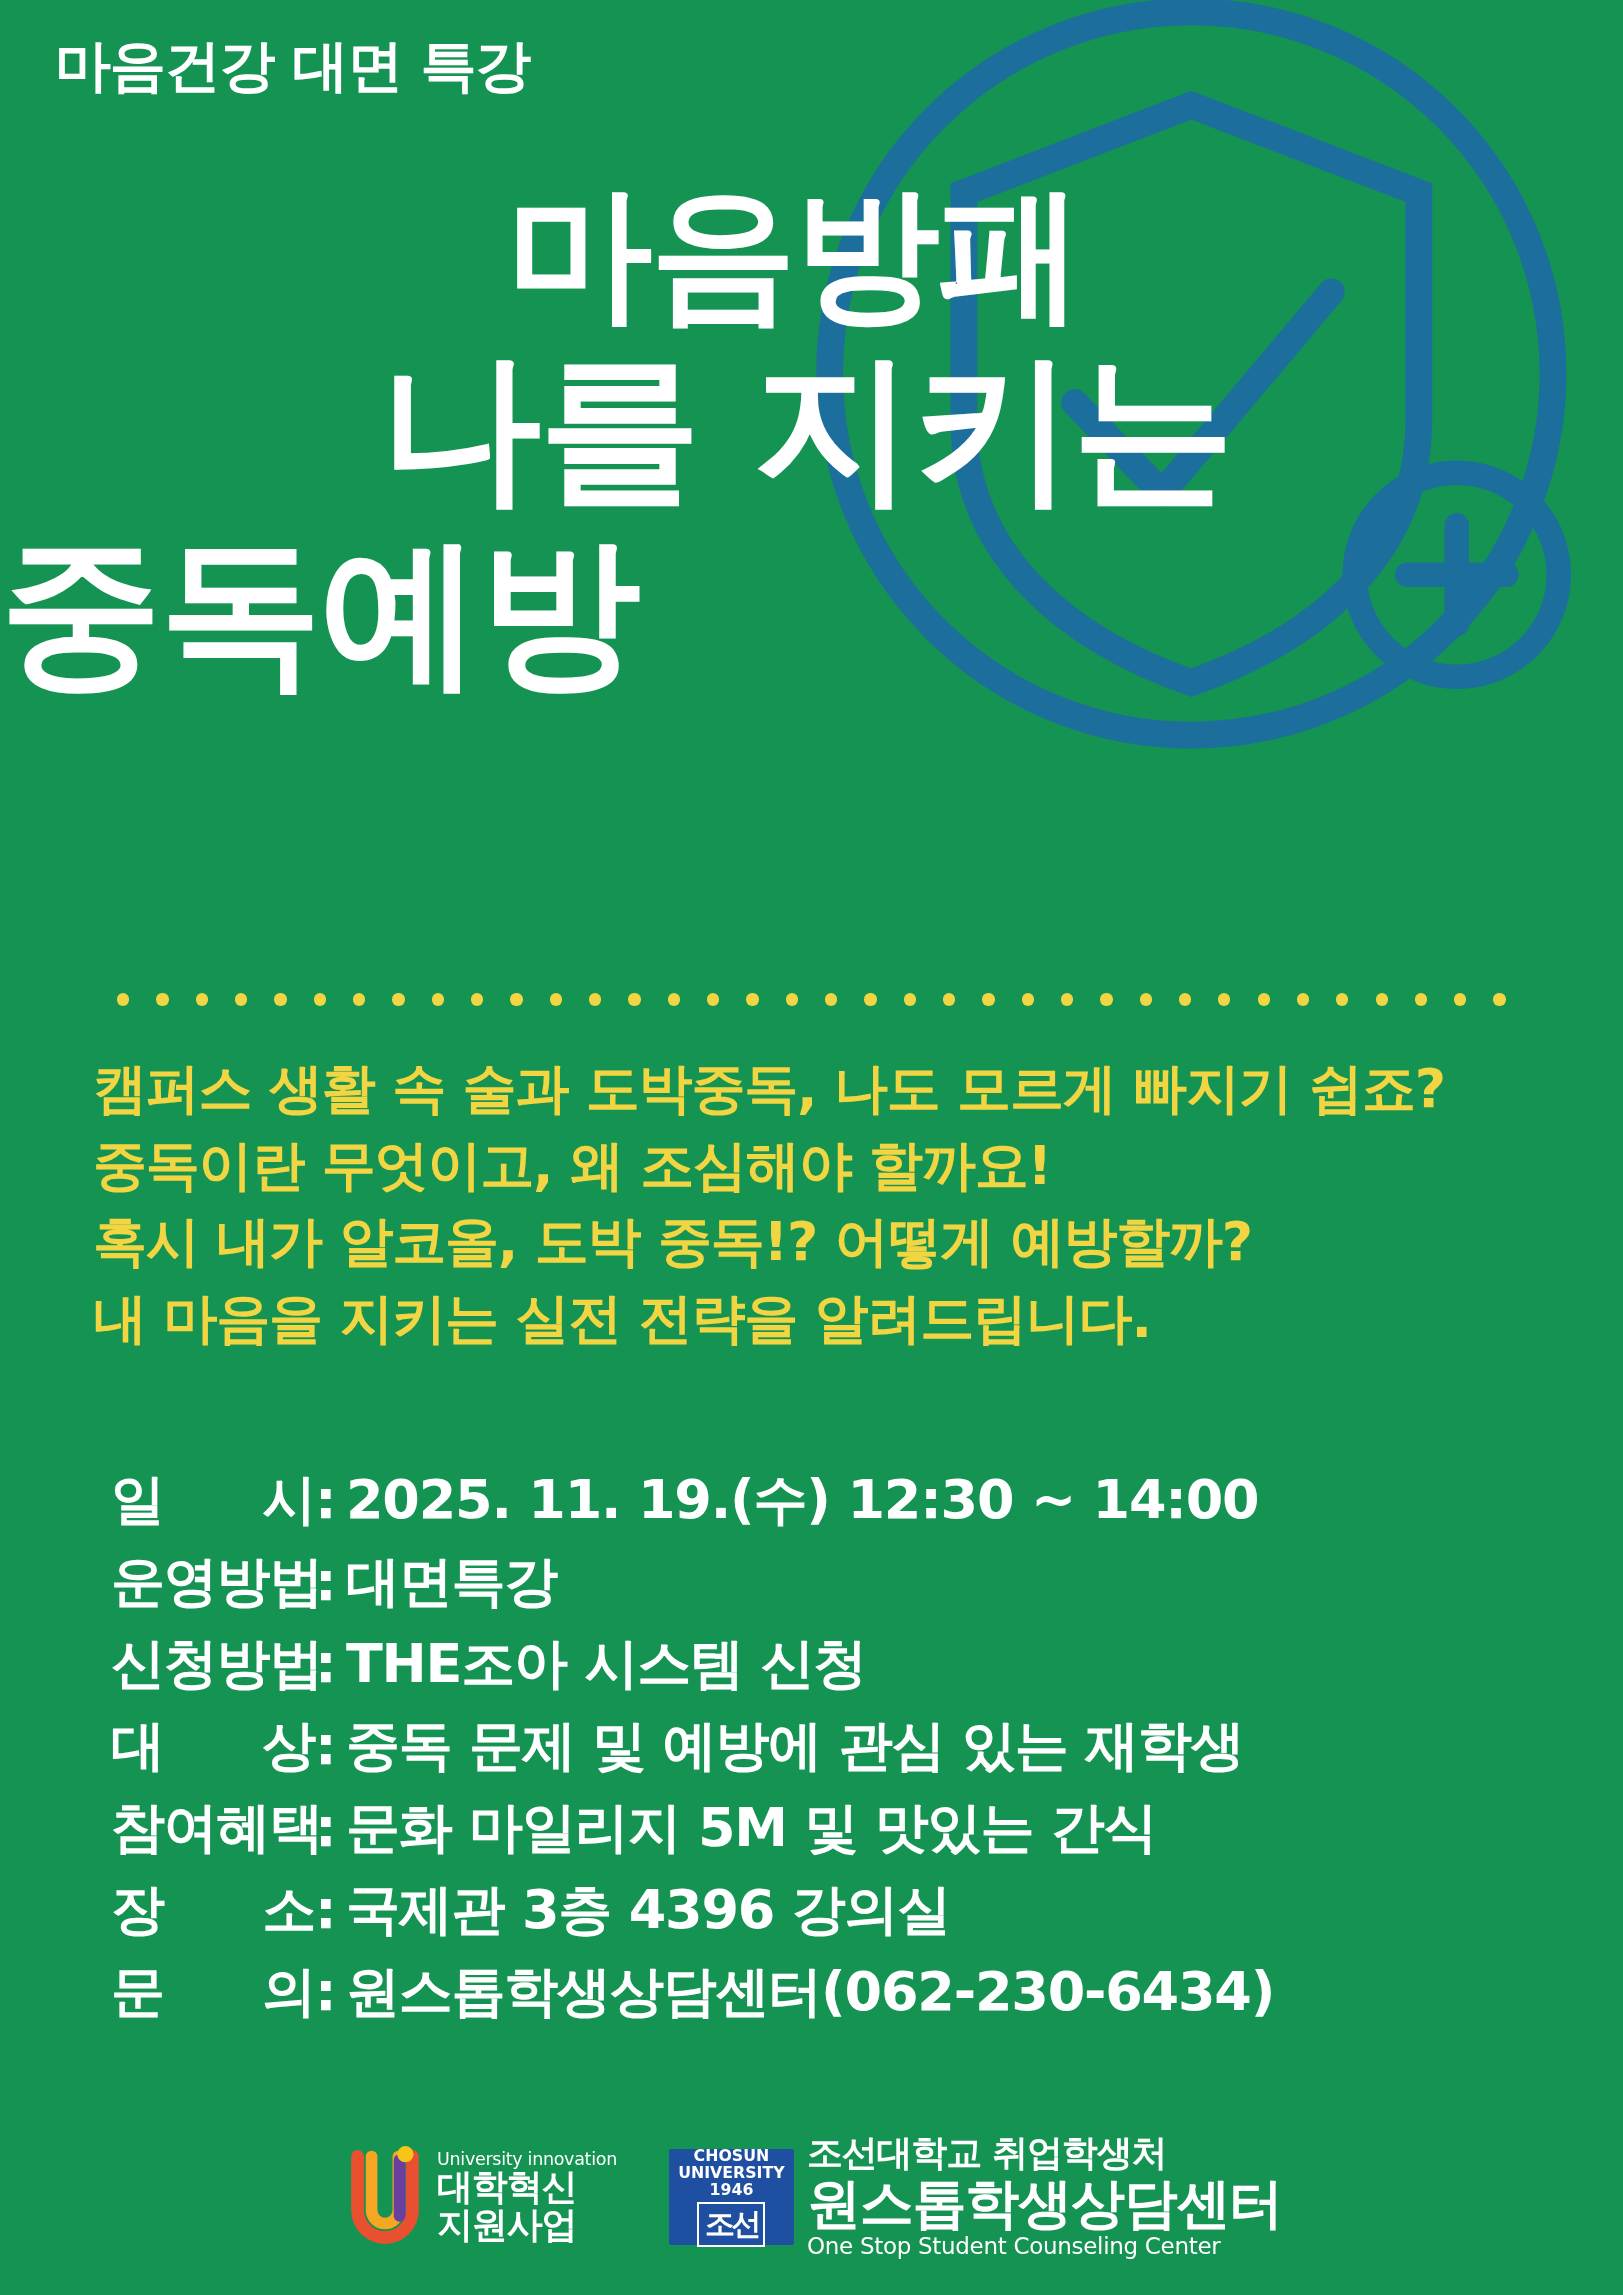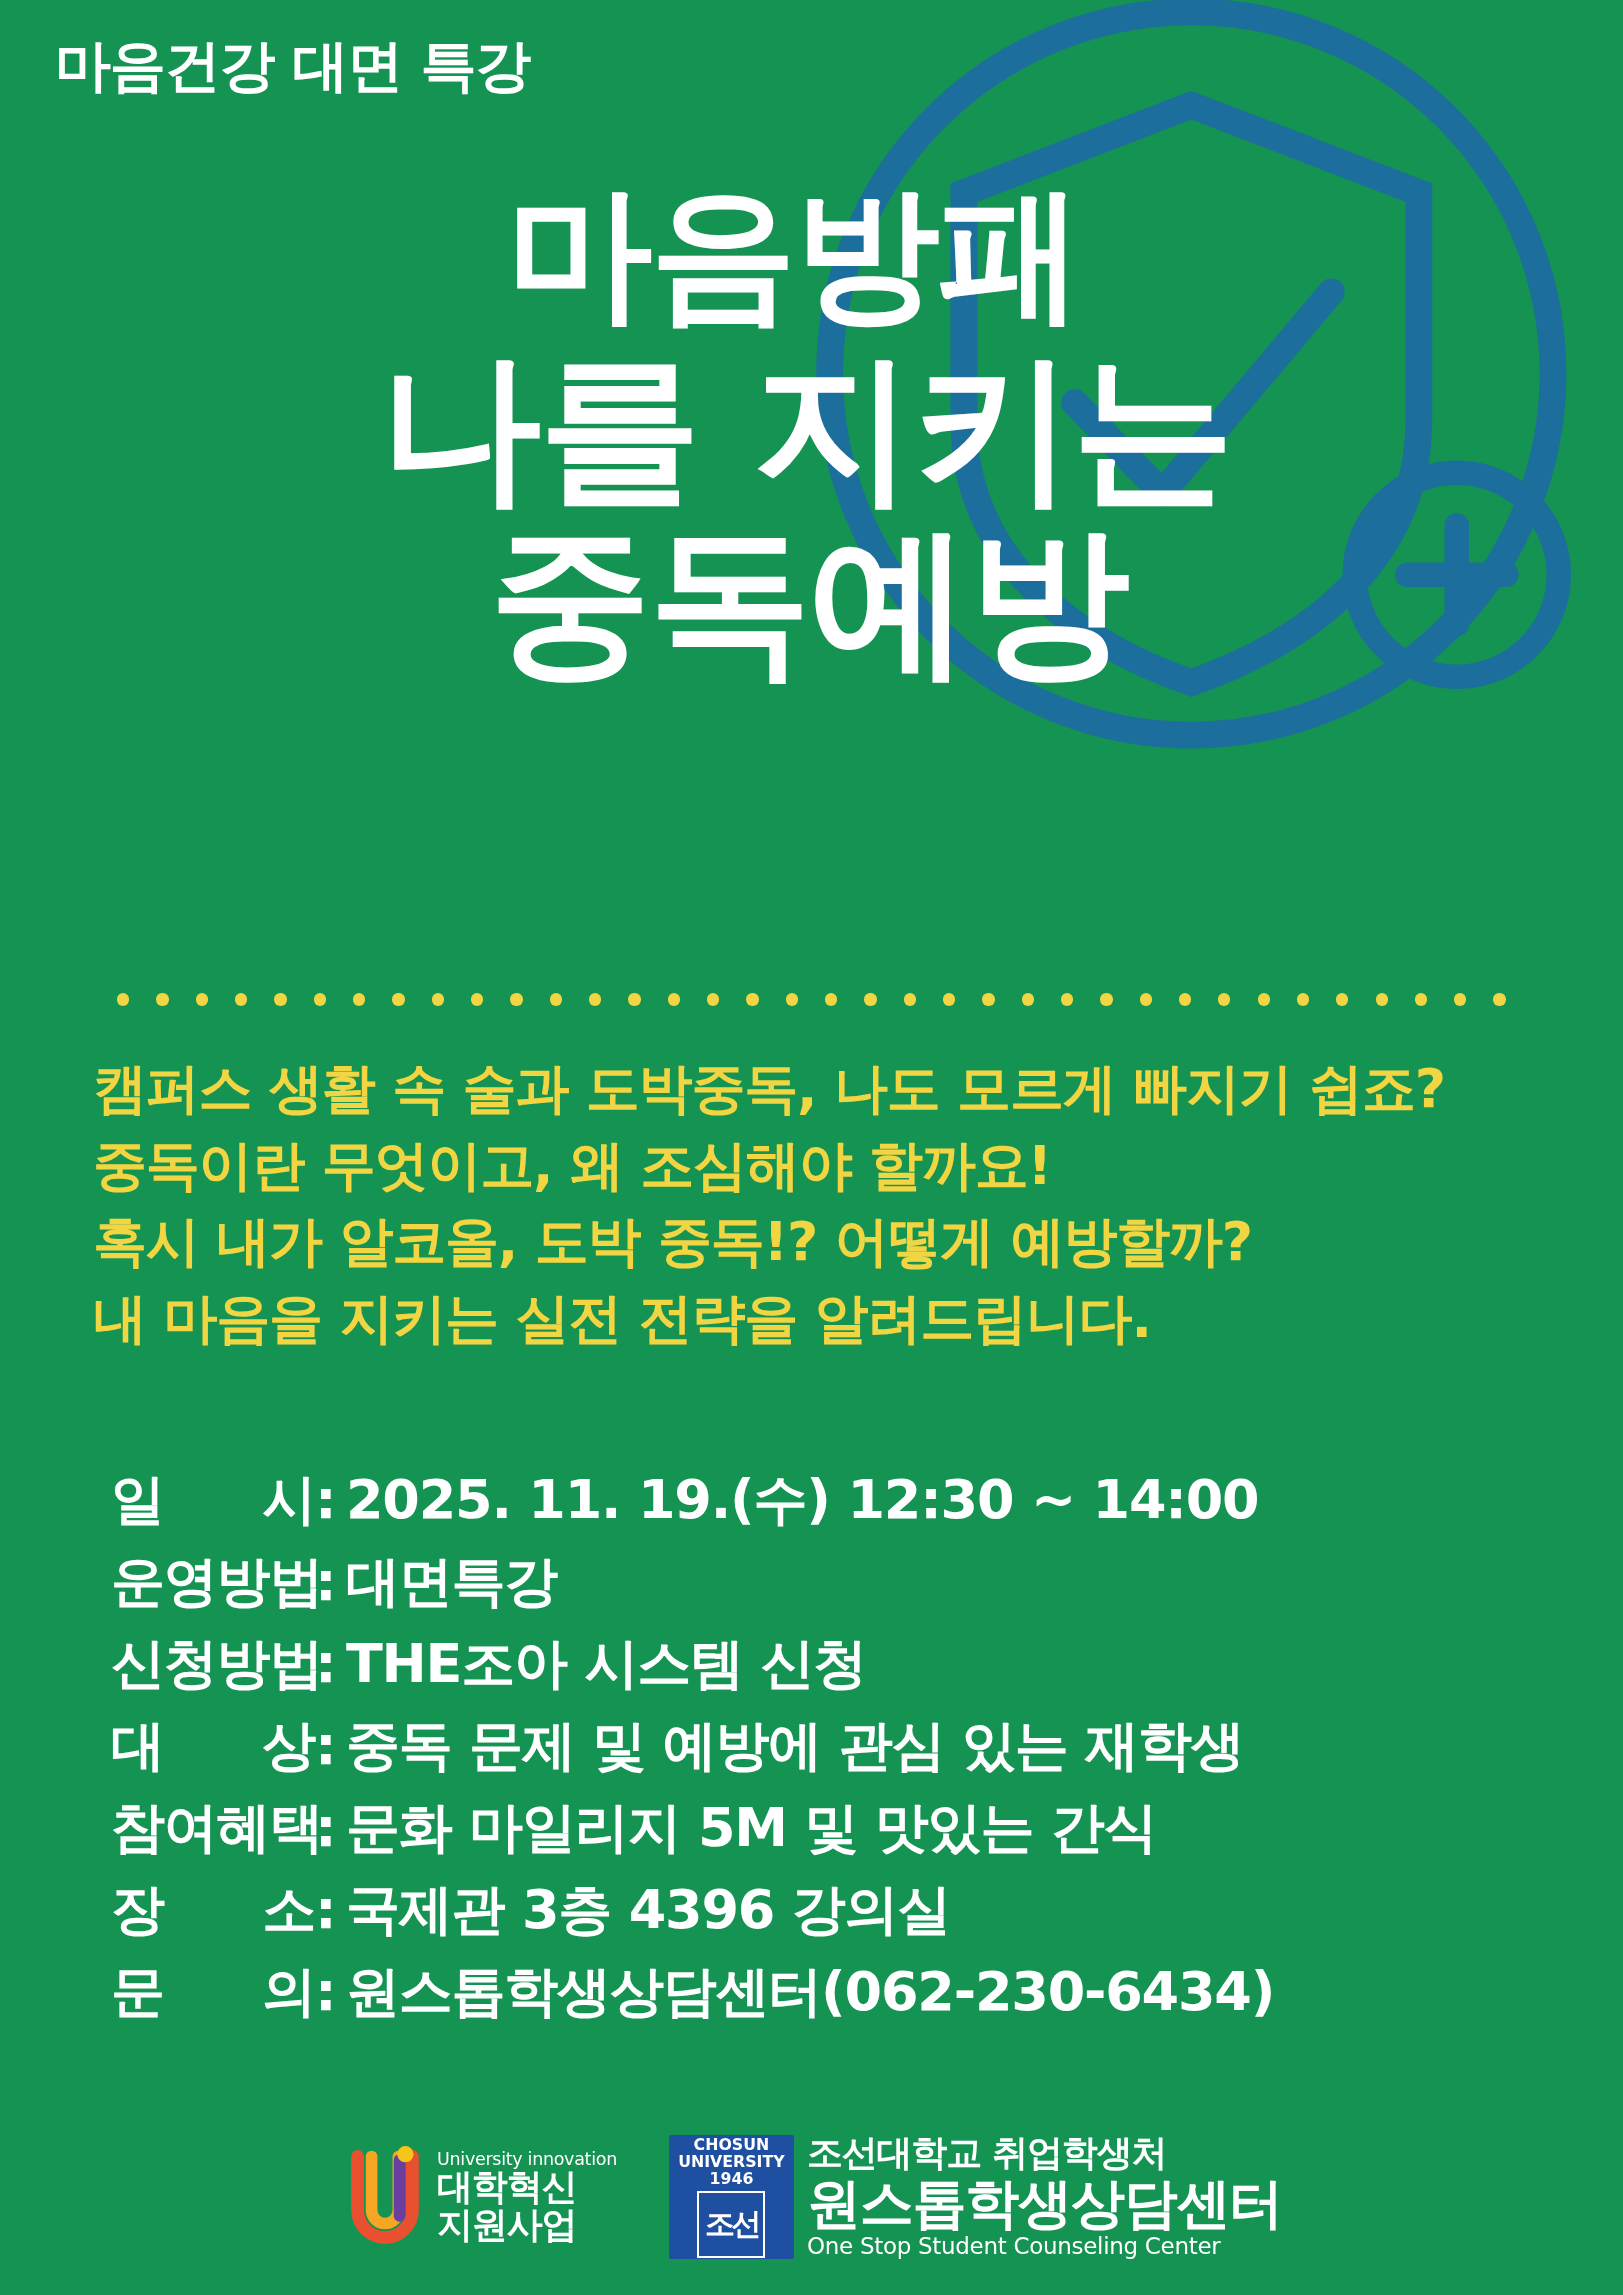--- a/index.html
+++ b/index.html
@@ -58,24 +58,23 @@
     padding-right: 35px;
   }
   .title-line-2 {
     font-size: 162px;
     text-align: center;
     padding-right: 11.7px;
     margin-top: 8.2px;
   }
   .title-line-3 {
     font-size: 162px;
-    text-align: center;
+    text-align: left;
     padding-right: 5.8px;
-    margin-top: 0;
-    font-family: Liberation Serif, serif;
+    margin-top: 9px;
   }
 
   
   .dots {
     position: absolute;
     left: 117px;
     right: 117px;
     top: 992px;
     height: 15px;
     display: flex;
@@ -165,21 +164,21 @@
     letter-spacing: -1.2px;
   }
 
   .logo-chosun {
     display: flex;
     align-items: center;
     gap: 13px;
   }
   .chosun-emblem {
     width: 125px;
-    height: 124px;
+    height: 96px;
     background: #1e4fa0;
     display: flex;
     flex-direction: column;
     align-items: center;
     justify-content: center;
     color: #ffffff;
     border-radius: 2.3px;
   }
   .chosun-emblem .eng {
     font-size: 15.8px;

